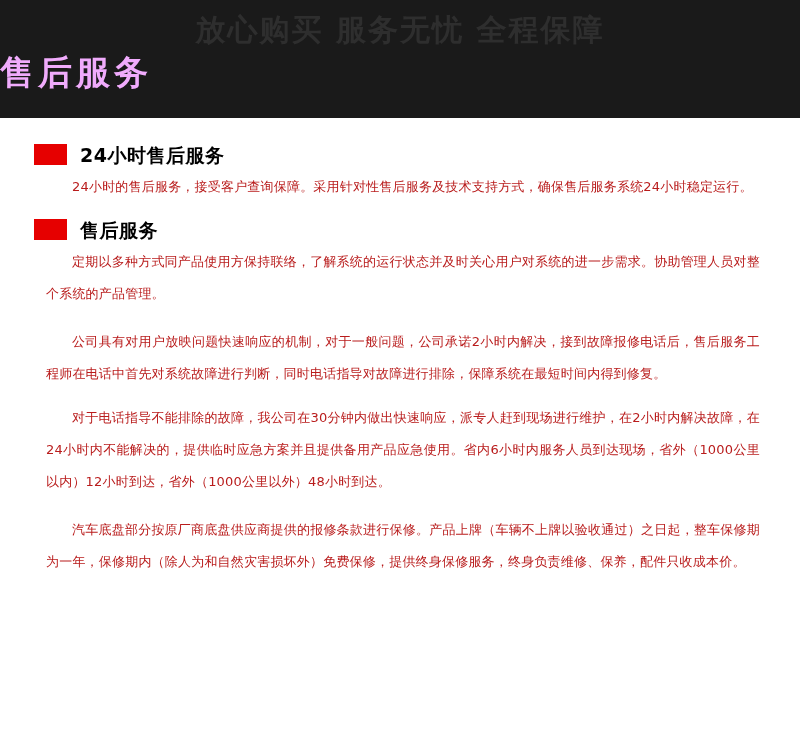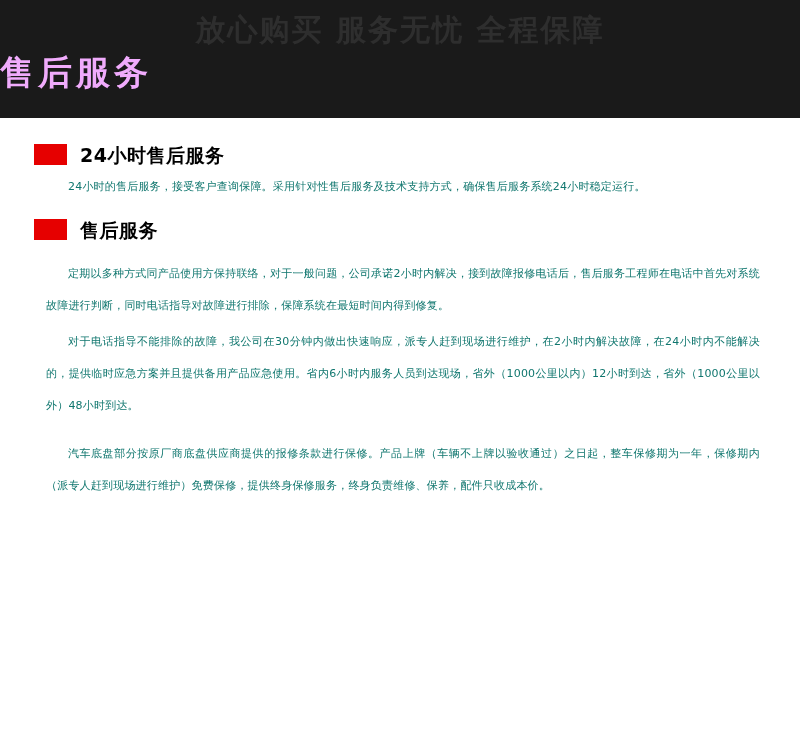--- a/index.html
+++ b/index.html
@@ -74,31 +74,31 @@
     display: block;
   }
   .sec-title {
     font-size: 19px;
     font-weight: bold;
     color: #000000;
     letter-spacing: 0.5px;
     line-height: 1;
   }
   .para {
-    font-size: 11px;
+    font-size: 13px;
     line-height: 32px;
-    color: #0f766e;
+    color: #b91c1c;
     text-indent: 2em;
     text-align: justify;
     margin: 0 0 0 12px;
     padding-right: 6px;
     letter-spacing: 0.2px;
   }
   .para + .para {
-    margin-top: 4px;
+    margin-top: 12px;
   }
   .s-gap {
     height: 12px;
   }
 </style>
 </head>
 <body>
 
 <div class="page">
 
@@ -117,29 +117,30 @@
       <p class="para">24小时的售后服务，接受客户查询保障。采用针对性售后服务及技术支持方式，确保售后服务系统24小时稳定运行。</p>
     </div>
 
     <div class="s-gap"></div>
 
     <div class="section">
       <div class="sec-head">
         <span class="bullet"></span>
         <span class="sec-title">售后服务</span>
       </div>
+      <p class="para">定期以多种方式同产品使用方保持联络，了解系统的运行状态并及时关心用户对系统的进一步需求。协助管理人员对整个系统的产品管理。</p>
     </div>
 
     <div class="s-gap"></div>
 
     <div class="section">
-      <p class="para">定期以多种方式同产品使用方保持联络，对于一般问题，公司承诺2小时内解决，接到故障报修电话后，售后服务工程师在电话中首先对系统故障进行判断，同时电话指导对故障进行排除，保障系统在最短时间内得到修复。</p>
+      <p class="para">公司具有对用户放映问题快速响应的机制，对于一般问题，公司承诺2小时内解决，接到故障报修电话后，售后服务工程师在电话中首先对系统故障进行判断，同时电话指导对故障进行排除，保障系统在最短时间内得到修复。</p>
       <p class="para">对于电话指导不能排除的故障，我公司在30分钟内做出快速响应，派专人赶到现场进行维护，在2小时内解决故障，在24小时内不能解决的，提供临时应急方案并且提供备用产品应急使用。省内6小时内服务人员到达现场，省外（1000公里以内）12小时到达，省外（1000公里以外）48小时到达。</p>
     </div>
 
     <div class="s-gap"></div>
 
     <div class="section">
-      <p class="para">汽车底盘部分按原厂商底盘供应商提供的报修条款进行保修。产品上牌（车辆不上牌以验收通过）之日起，整车保修期为一年，保修期内（派专人赶到现场进行维护）免费保修，提供终身保修服务，终身负责维修、保养，配件只收成本价。</p>
+      <p class="para">汽车底盘部分按原厂商底盘供应商提供的报修条款进行保修。产品上牌（车辆不上牌以验收通过）之日起，整车保修期为一年，保修期内（除人为和自然灾害损坏外）免费保修，提供终身保修服务，终身负责维修、保养，配件只收成本价。</p>
     </div>
 
   </div>
 </div>
 
 </body></html>

